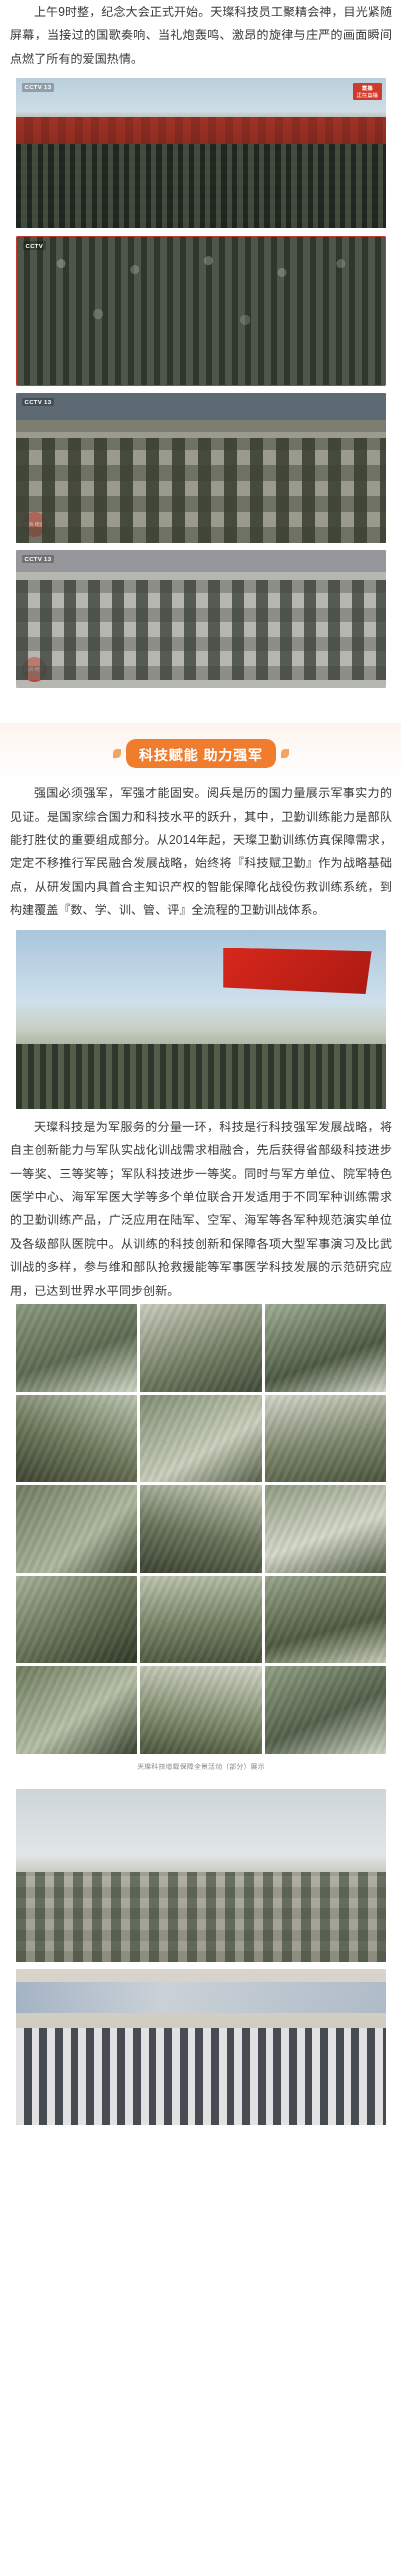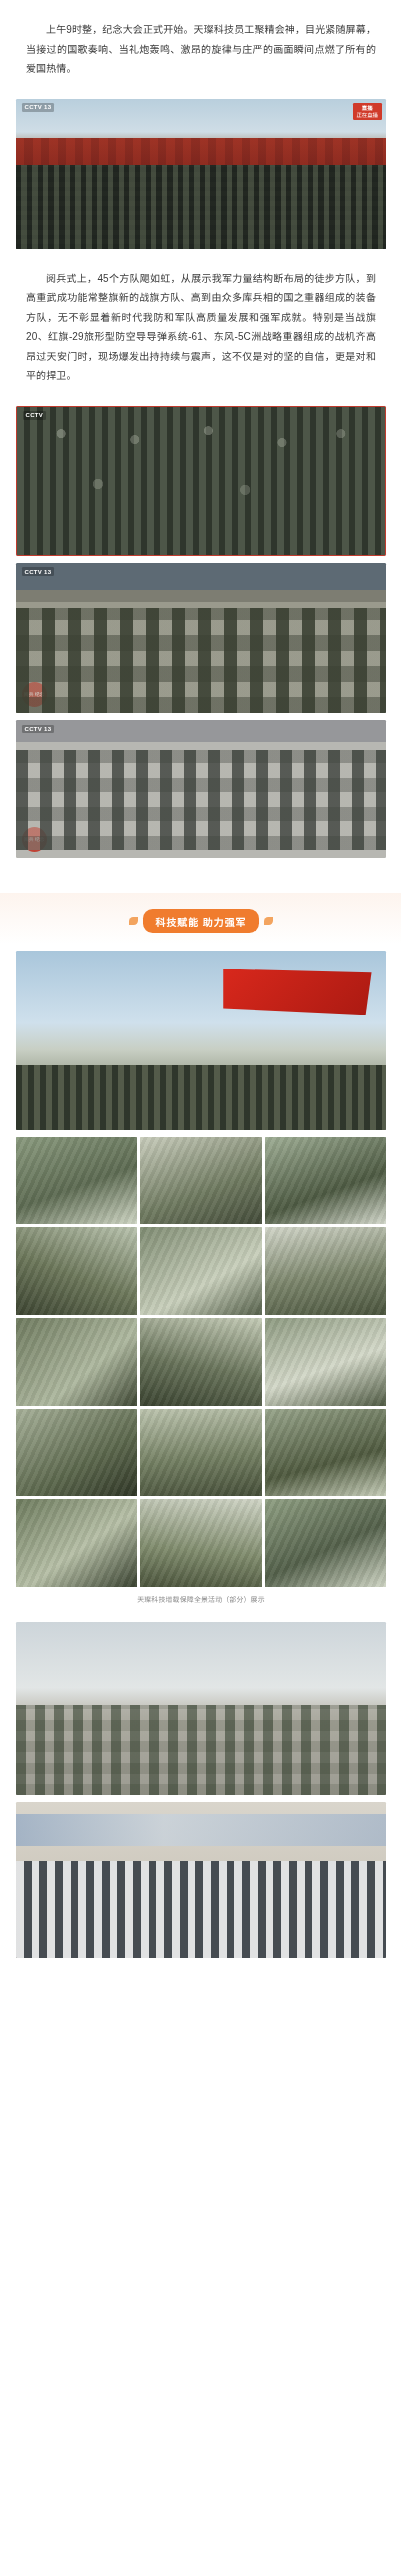--- a/index.html
+++ b/index.html
@@ -14,27 +14,27 @@
   }
   .page {
     width: 402px;
     margin: 0 auto;
     background: #ffffff;
     position: relative;
   }
 
   
   .para {
-    font-size: 10px;
+    font-size: 12px;
     line-height: 1.95;
     color: #3a3a3a;
     text-align: justify;
     letter-spacing: 0.1px;
-    padding: 0 26px;
-    margin: 20px 0;
+    padding: 0 10px;
+    margin: 1px 0;
     text-indent: 2em;
   }
 
   
   .imgblock {
     padding: 0 15.6px;
     margin: 7.2px 0;
   }
   .photo {
     width: 100%;
@@ -200,21 +200,21 @@
   .sec-inner {
     display: flex;
     align-items: center;
     justify-content: center;
     gap: 4.8px;
     padding: 4.8px 0 10.8px;
   }
   .pill {
     background: #f07c2e;
     color: #ffffff;
-    font-size: 10px;
+    font-size: 14px;
     font-weight: bold;
     letter-spacing: 0.9px;
     padding: 4.2px 13px;
     border-radius: 9.6px;
     white-space: nowrap;
   }
   .leaf {
     width: 8.4px; height: 8.4px;
     background: #f3a45f;
     border-radius: 50% 0 50% 0;
@@ -299,21 +299,20 @@
   <div class="imgblock">
     <div class="photo ph-tiananmen">
       <span class="cctv">CCTV 13</span>
       <span class="corner-badge">
         <b>直播</b>
         <span>正在直播</span>
       </span>
     </div>
   </div>
 
-  <p class="para">阅兵式上，45个方队飓如虹，从展示我军力量结构断布局的徒步方队，到高重武成功能常整旗新的战旗方队、高到由众多库兵相的国之重器组成的装备方队，无不彰显着新时代我防和军队高质量发展和强军成就。特别是当战旗20、红旗-29旅形型防空导导弹系统-61、东风-5C洲战略重器组成的战机齐高昂过天安门时，现场爆发出持持续与震声，这不仅是对的坚的自信，更是对和平的捍卫。</p>
 
   <div class="imgblock">
     <div class="photo ph-helmets bordered">
       <span class="cctv">CCTV</span>
     </div>
   </div>
 
   <div class="imgblock">
     <div class="photo ph-tanks">
       <span class="cctv">CCTV 13</span>
@@ -331,25 +330,27 @@
   <div class="spacer"></div>
 
   <div class="sec">
     <div class="sec-inner">
       <span class="leaf"></span>
       <span class="pill">科技赋能 助力强军</span>
       <span class="leaf"></span>
     </div>
   </div>
 
+  <p class="para">强国必须强军，军强才能固安。阅兵是历的国力量展示军事实力的见证。是国家综合国力和科技水平的跃升，其中，卫勤训练能力是部队能打胜仗的重要组成部分。从2014年起，天璨卫勤训练仿真保障需求，定定不移推行军民融合发展战略，始终将『科技赋卫勤』作为战略基础点，从研发国内具首合主知识产权的智能保障化战役伤救训练系统，到构建覆盖『数、学、训、管、评』全流程的卫勤训战体系。</p>
 
   <div class="imgblock">
     <div class="photo ph-flag"></div>
   </div>
 
+  <p class="para">天璨科技是为军服务的分量一环，科技是行科技强军发展战略，将自主创新能力与军队实战化训战需求相融合，先后获得省部级科技进步一等奖、三等奖等；军队科技进步一等奖。同时与军方单位、院军特色医学中心、海军军医大学等多个单位联合开发适用于不同军种训练需求的卫勤训练产品，广泛应用在陆军、空军、海军等各军种规范演实单位及各级部队医院中。从训练的科技创新和保障各项大型军事演习及比武训战的多样，参与维和部队抢救援能等军事医学科技发展的示范研究应用，已达到世界水平同步创新。</p>
 
   <div class="grid">
     <div class="cell">
         <div class="inner g1"></div>
       </div>
     <div class="cell">
         <div class="inner g2"></div>
       </div>
     <div class="cell">
         <div class="inner g3"></div>

